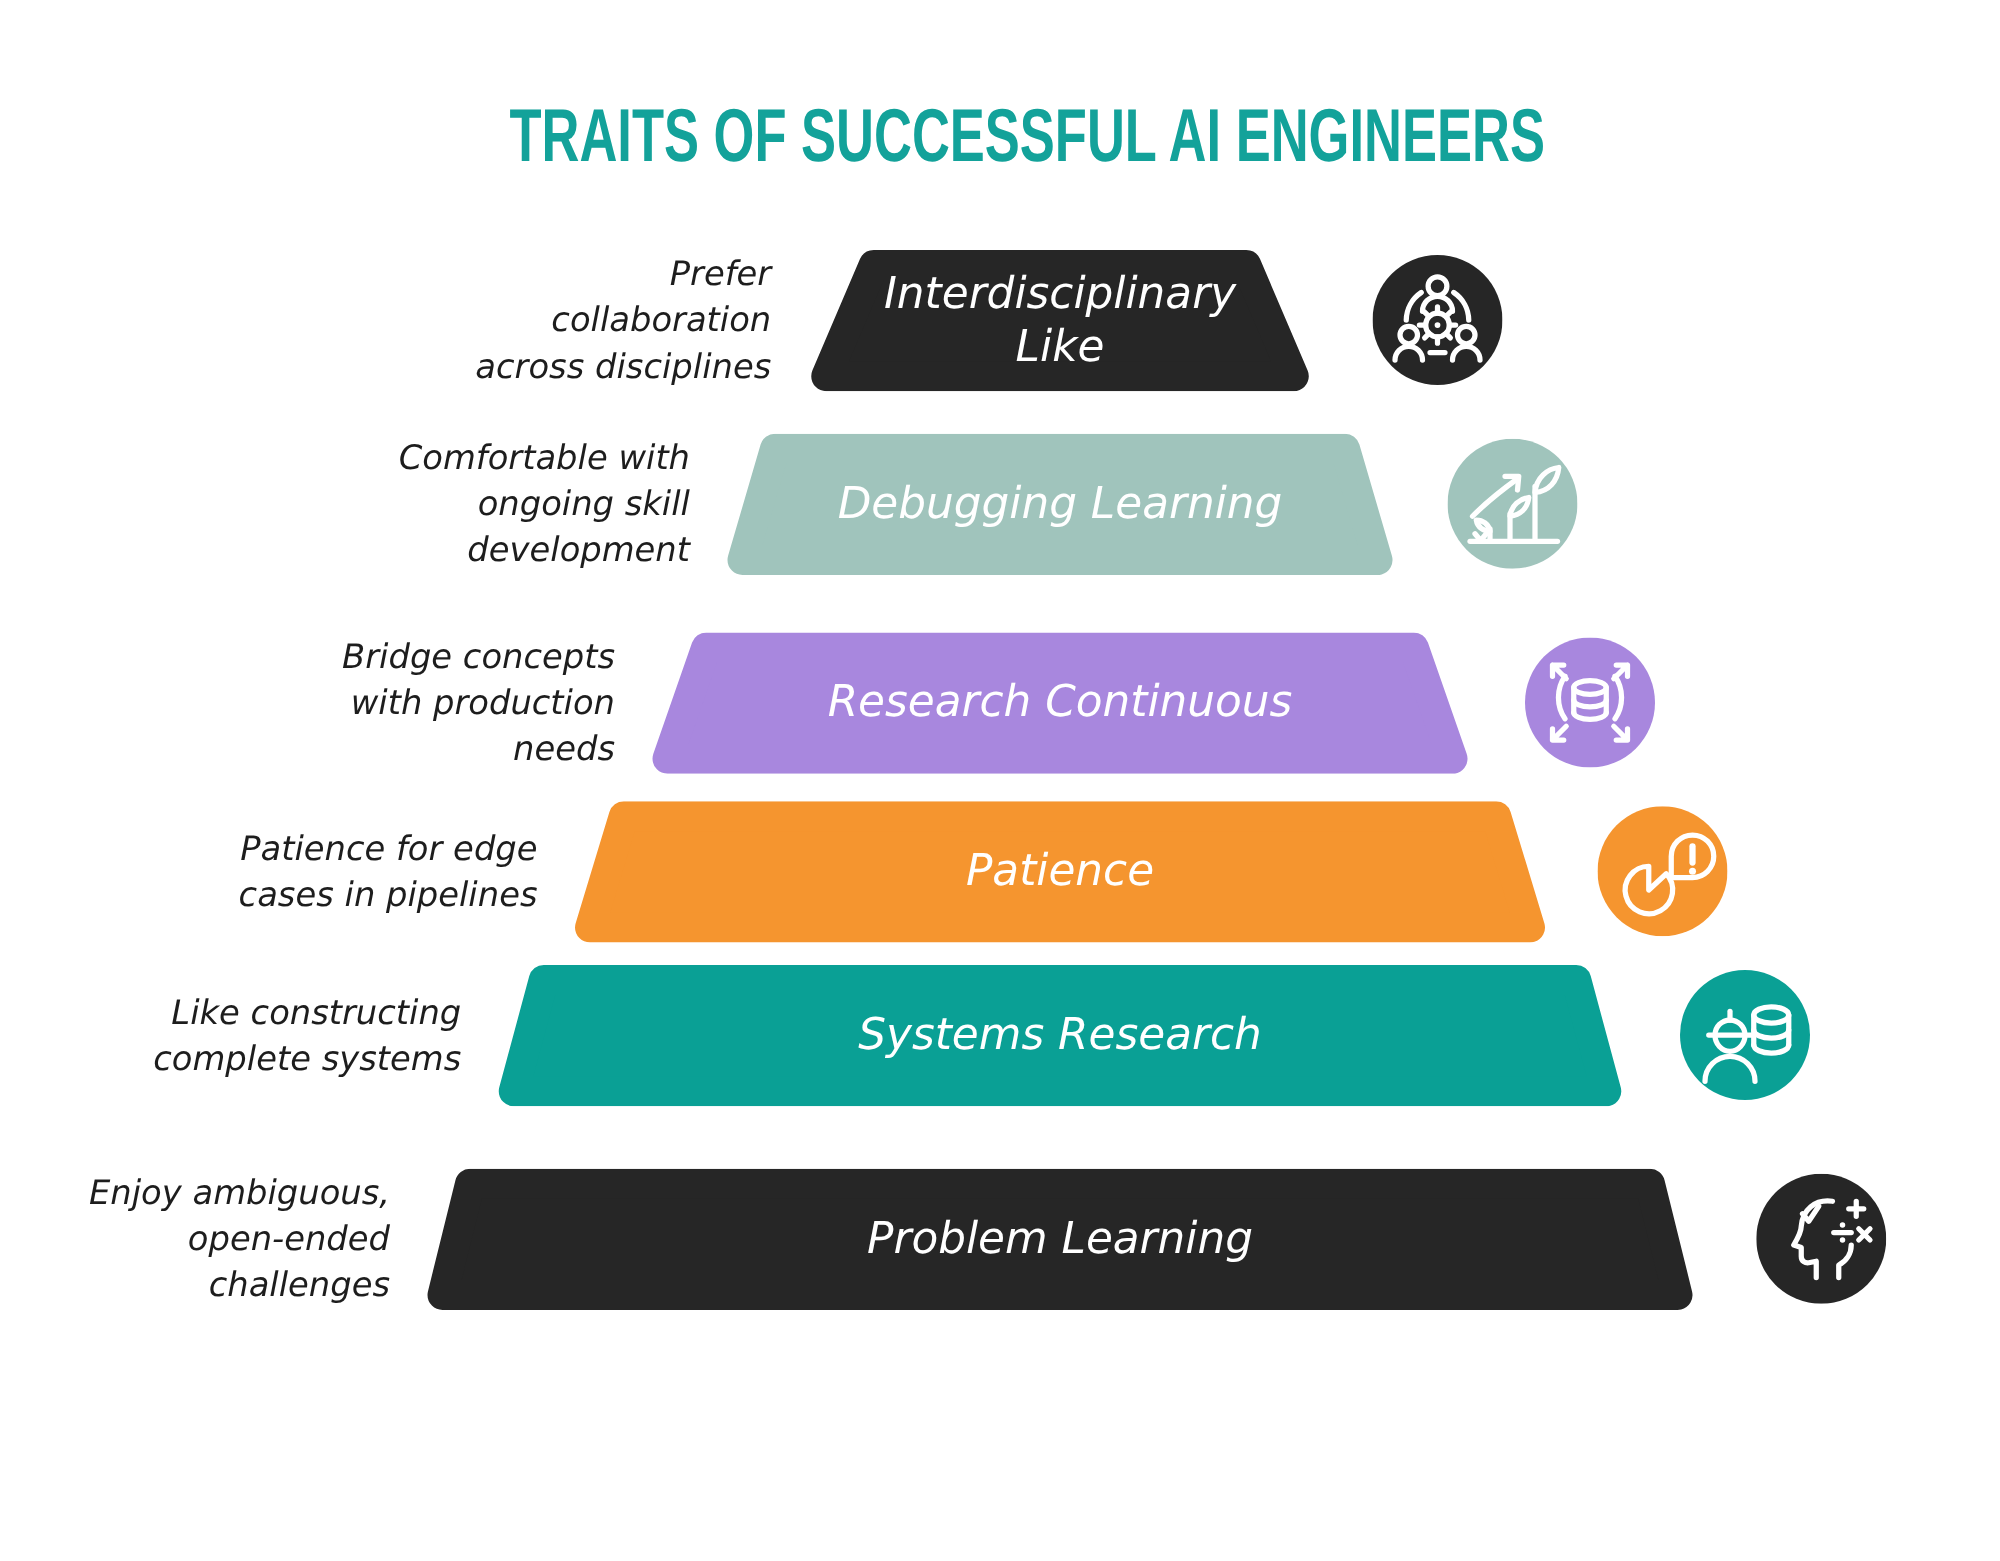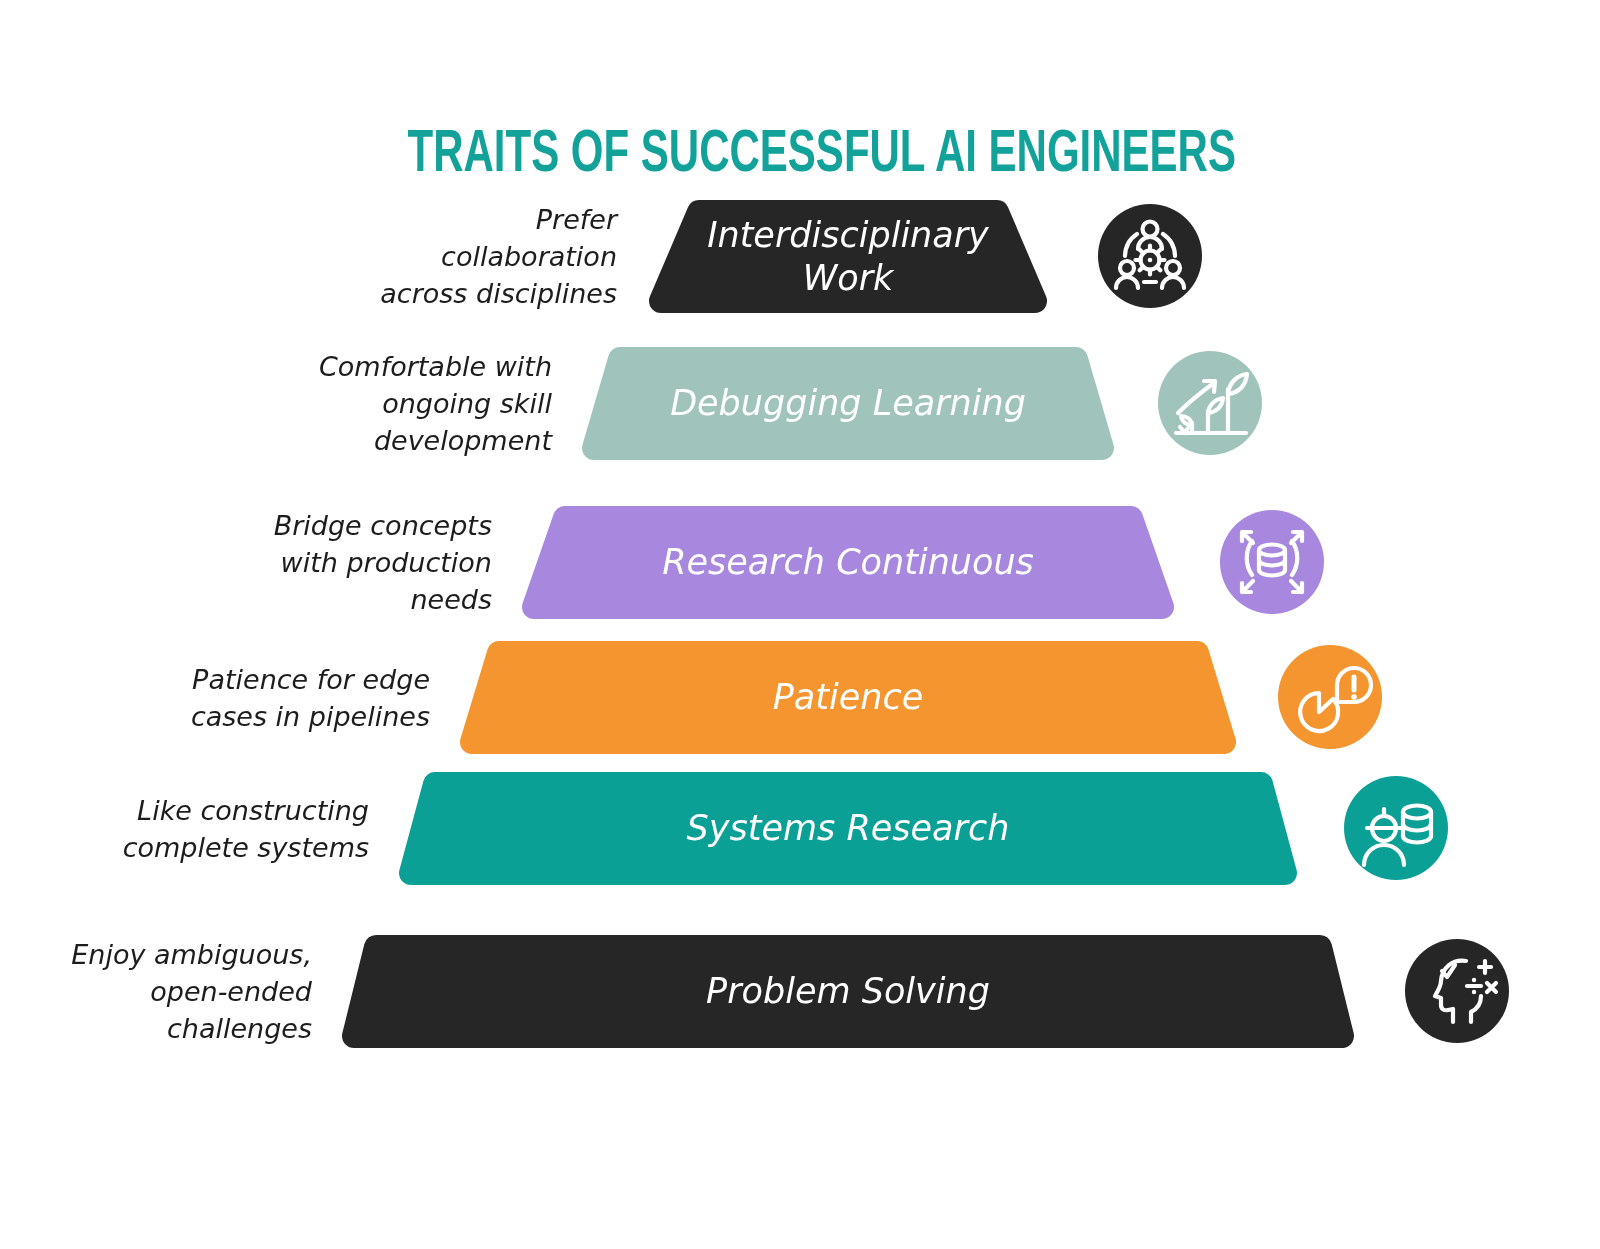--- a/index.html
+++ b/index.html
@@ -1,18 +1,18 @@
 <!DOCTYPE html>
 <html><head>
 <meta charset="utf-8">
 <style>
   html,body{margin:0;padding:0;background:#ffffff;}
   .page{position:relative;width:1600px;height:1249px;background:#ffffff;overflow:hidden;
         font-family:"DejaVu Sans","Liberation Sans",sans-serif;}
-  .title-wrap{position:absolute;top:74px;left:44px;width:1556px;text-align:center;margin-top:42px;}
+  .title-wrap{position:absolute;top:74px;left:44px;width:1556px;text-align:center;}
   .title{display:inline-block;font-family:"Liberation Sans",sans-serif;font-weight:bold;
          font-size:60px;color:#13a29a;letter-spacing:0px;transform:scale(0.70,1.0);
          transform-origin:center top;white-space:nowrap;}
   .row{position:absolute;left:0;width:1600px;height:113px;font-style:italic;}
   .caption{position:absolute;top:0;height:113px;width:620px;display:flex;flex-direction:column;
            justify-content:center;text-align:right;font-size:27px;line-height:37px;color:#1d1d1d;}
   .caption span{display:block;}
   .bar-svg{position:absolute;top:0;}
   .bar-label{position:absolute;top:0;height:113px;display:flex;align-items:center;justify-content:center;
              text-align:center;color:#ffffff;font-size:35px;line-height:1.22;padding:0 40px;box-sizing:border-box;}
@@ -31,21 +31,21 @@
 
   <div class="row" style="top:200px">
     <div class="caption" style="right:983px">
       <span>Prefer</span>
       <span>collaboration</span>
       <span>across disciplines</span>
     </div>
     <svg class="bar-svg" style="left:647px" width="402" height="113">
       <polygon points="52,12 350,12 388,101 14,101" stroke-width="24" stroke-linejoin="round" fill="#262626" stroke="#262626"></polygon>
     </svg>
-    <div class="bar-label" style="left:647px;width:402px">Interdisciplinary Work</div>
+    <div class="bar-label" style="left:647px;width:402px">Interdisciplinary Like</div>
     <svg class="icon" style="left:1098px" width="104" height="104" viewBox="0 0 104 104">
       <circle cx="52" cy="52" r="52" fill="#262626"></circle>
       <g class="stroke">
         <circle cx="52" cy="25" r="7.5"></circle>
         <path d="M40,45 a12,12 0 0 1 24,0"></path>
         <circle cx="52" cy="56" r="9.5"></circle>
         <path d="M61.5,56 L66.5,56 M58.7,62.7 L62.3,66.3 M52,65.5 L52,70.5 M45.3,62.7 L41.7,66.3 M42.5,56 L37.5,56 M45.3,49.3 L41.7,45.7 M52,46.5 L52,41.5 M58.7,49.3 L62.3,45.7"></path>
         <circle cx="29" cy="64" r="7"></circle>
         <path d="M18,84 a11,11 0 0 1 22,0"></path>
         <circle cx="75" cy="64" r="7"></circle>
@@ -154,21 +154,21 @@
 
   <div class="row" style="top:935px">
     <div class="caption" style="right:1288px">
       <span>Enjoy ambiguous,</span>
       <span>open-ended</span>
       <span>challenges</span>
     </div>
     <svg class="bar-svg" style="left:340px" width="1016" height="113">
       <polygon points="36,12 980,12 1002,101 14,101" stroke-width="24" stroke-linejoin="round" fill="#262626" stroke="#262626"></polygon>
     </svg>
-    <div class="bar-label" style="left:340px;width:1016px">Problem Solving</div>
+    <div class="bar-label" style="left:340px;width:1016px">Problem Learning</div>
     <svg class="icon" style="left:1405px" width="104" height="104" viewBox="0 0 104 104">
       <circle cx="52" cy="52" r="52" fill="#262626"></circle>
       <g class="stroke">
         <path d="M61,22 C47,20 37,29 36,42 C36,47 33,52 30,57 L36,59 L36,66 C36,70 39,72 43,71 L48,70 L48,83"></path>
         <path d="M66,83 L66,73 C72,70 76,64 76,57"></path>
         <path d="M37,32 L42,38 L50,26"></path>
         <path d="M74,28 L86,28 M80,22 L80,34"></path>
         <path d="M62,47 L76,47"></path>
         <path d="M82,44 L91,53 M91,44 L82,53"></path>
       </g>

